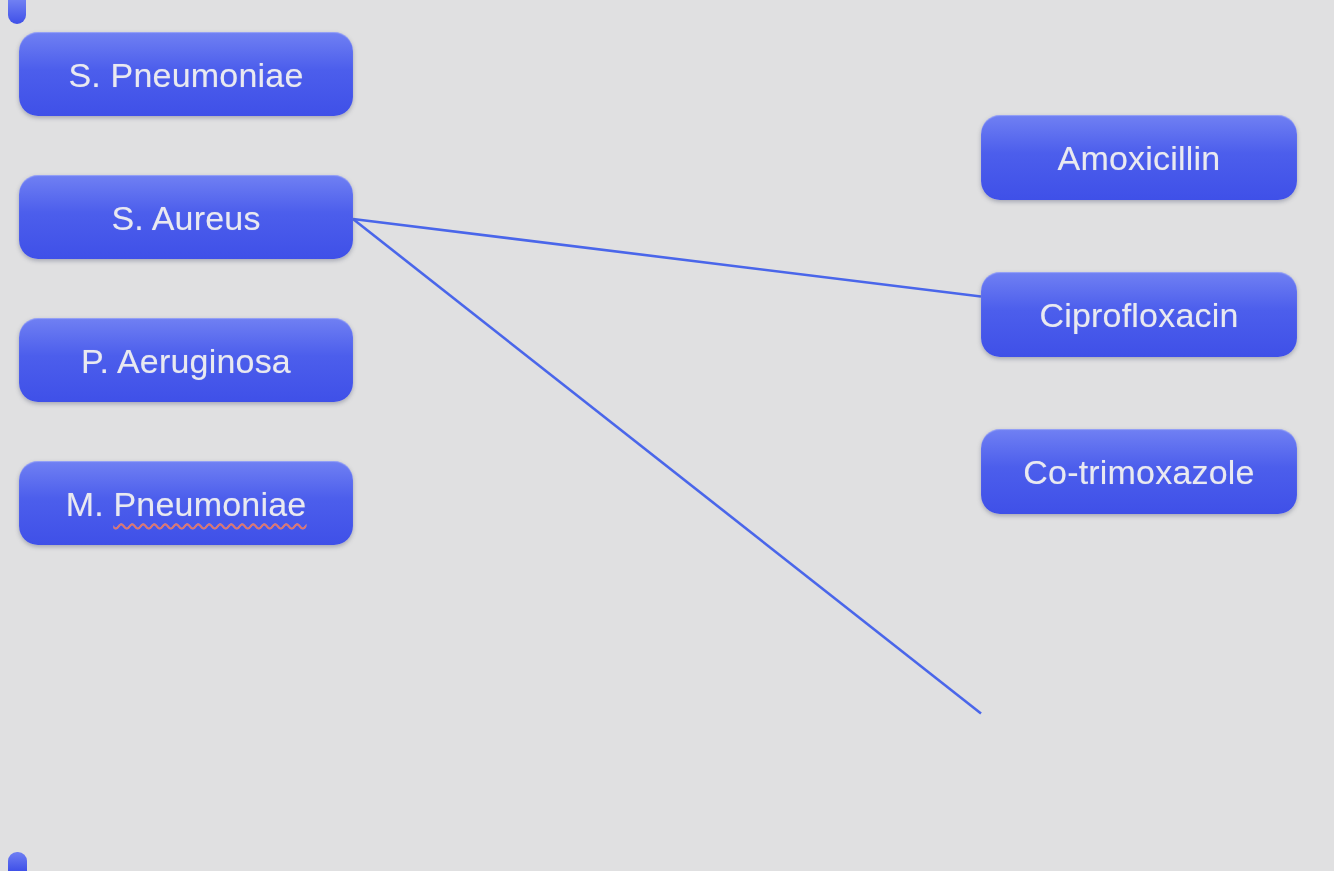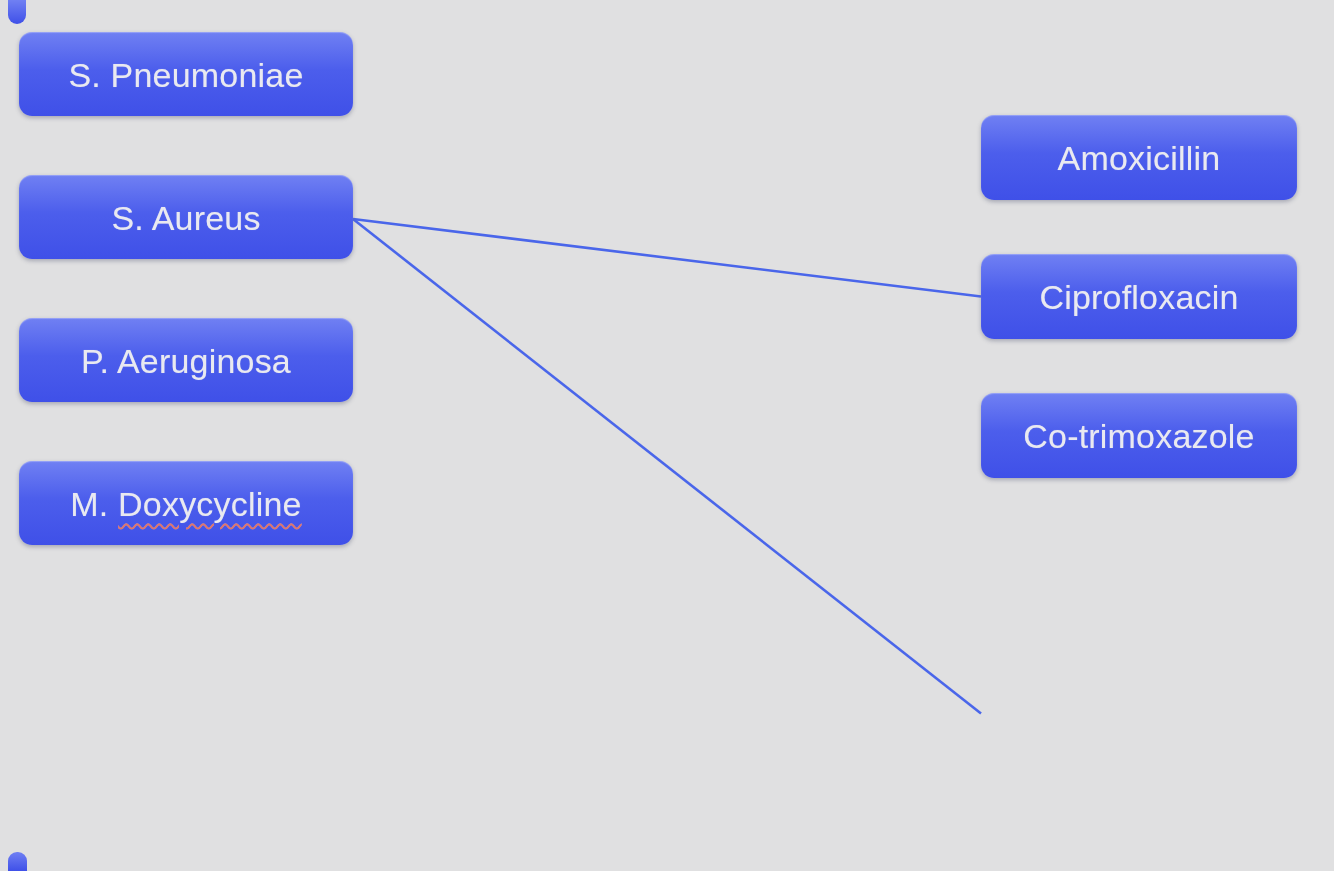--- a/index.html
+++ b/index.html
@@ -29,25 +29,25 @@
   .column.left {
     left: 19px;
     top: 32px;
     width: 334px;
     gap: 59px;
   }
   .column.right {
     left: 981px;
     top: 115px;
     width: 316px;
-    gap: 54px;
+    gap: 72px;
   }
   .node {
     height: 84px;
-    border-radius: 13px;
+    border-radius: 19px;
     display: flex;
     align-items: center;
     justify-content: center;
     font-size: 34px;
     letter-spacing: 0.2px;
     color: var(--node-text, #e9e9f0);
     background: linear-gradient(180deg,
       var(--grad-top, #7080f3) 0%,
       var(--grad-mid, #4c5eec) 45%,
       var(--grad-bottom, #3f50e8) 100%);
@@ -101,21 +101,21 @@
       <div class="node">
         <span class="label">S. Pneumoniae</span>
       </div>
       <div class="node">
         <span class="label">S. Aureus</span>
       </div>
       <div class="node">
         <span class="label">P. Aeruginosa</span>
       </div>
       <div class="node">
-        <span class="label"><span>M. </span><span class="wavy">Doxycycline</span></span>
+        <span class="label"><span>M. </span><span class="wavy">Pneumoniae</span></span>
       </div>
     </div>
   <div class="column right">
       <div class="node">
         <span class="label">Amoxicillin</span>
       </div>
       <div class="node">
         <span class="label">Ciprofloxacin</span>
       </div>
       <div class="node">

